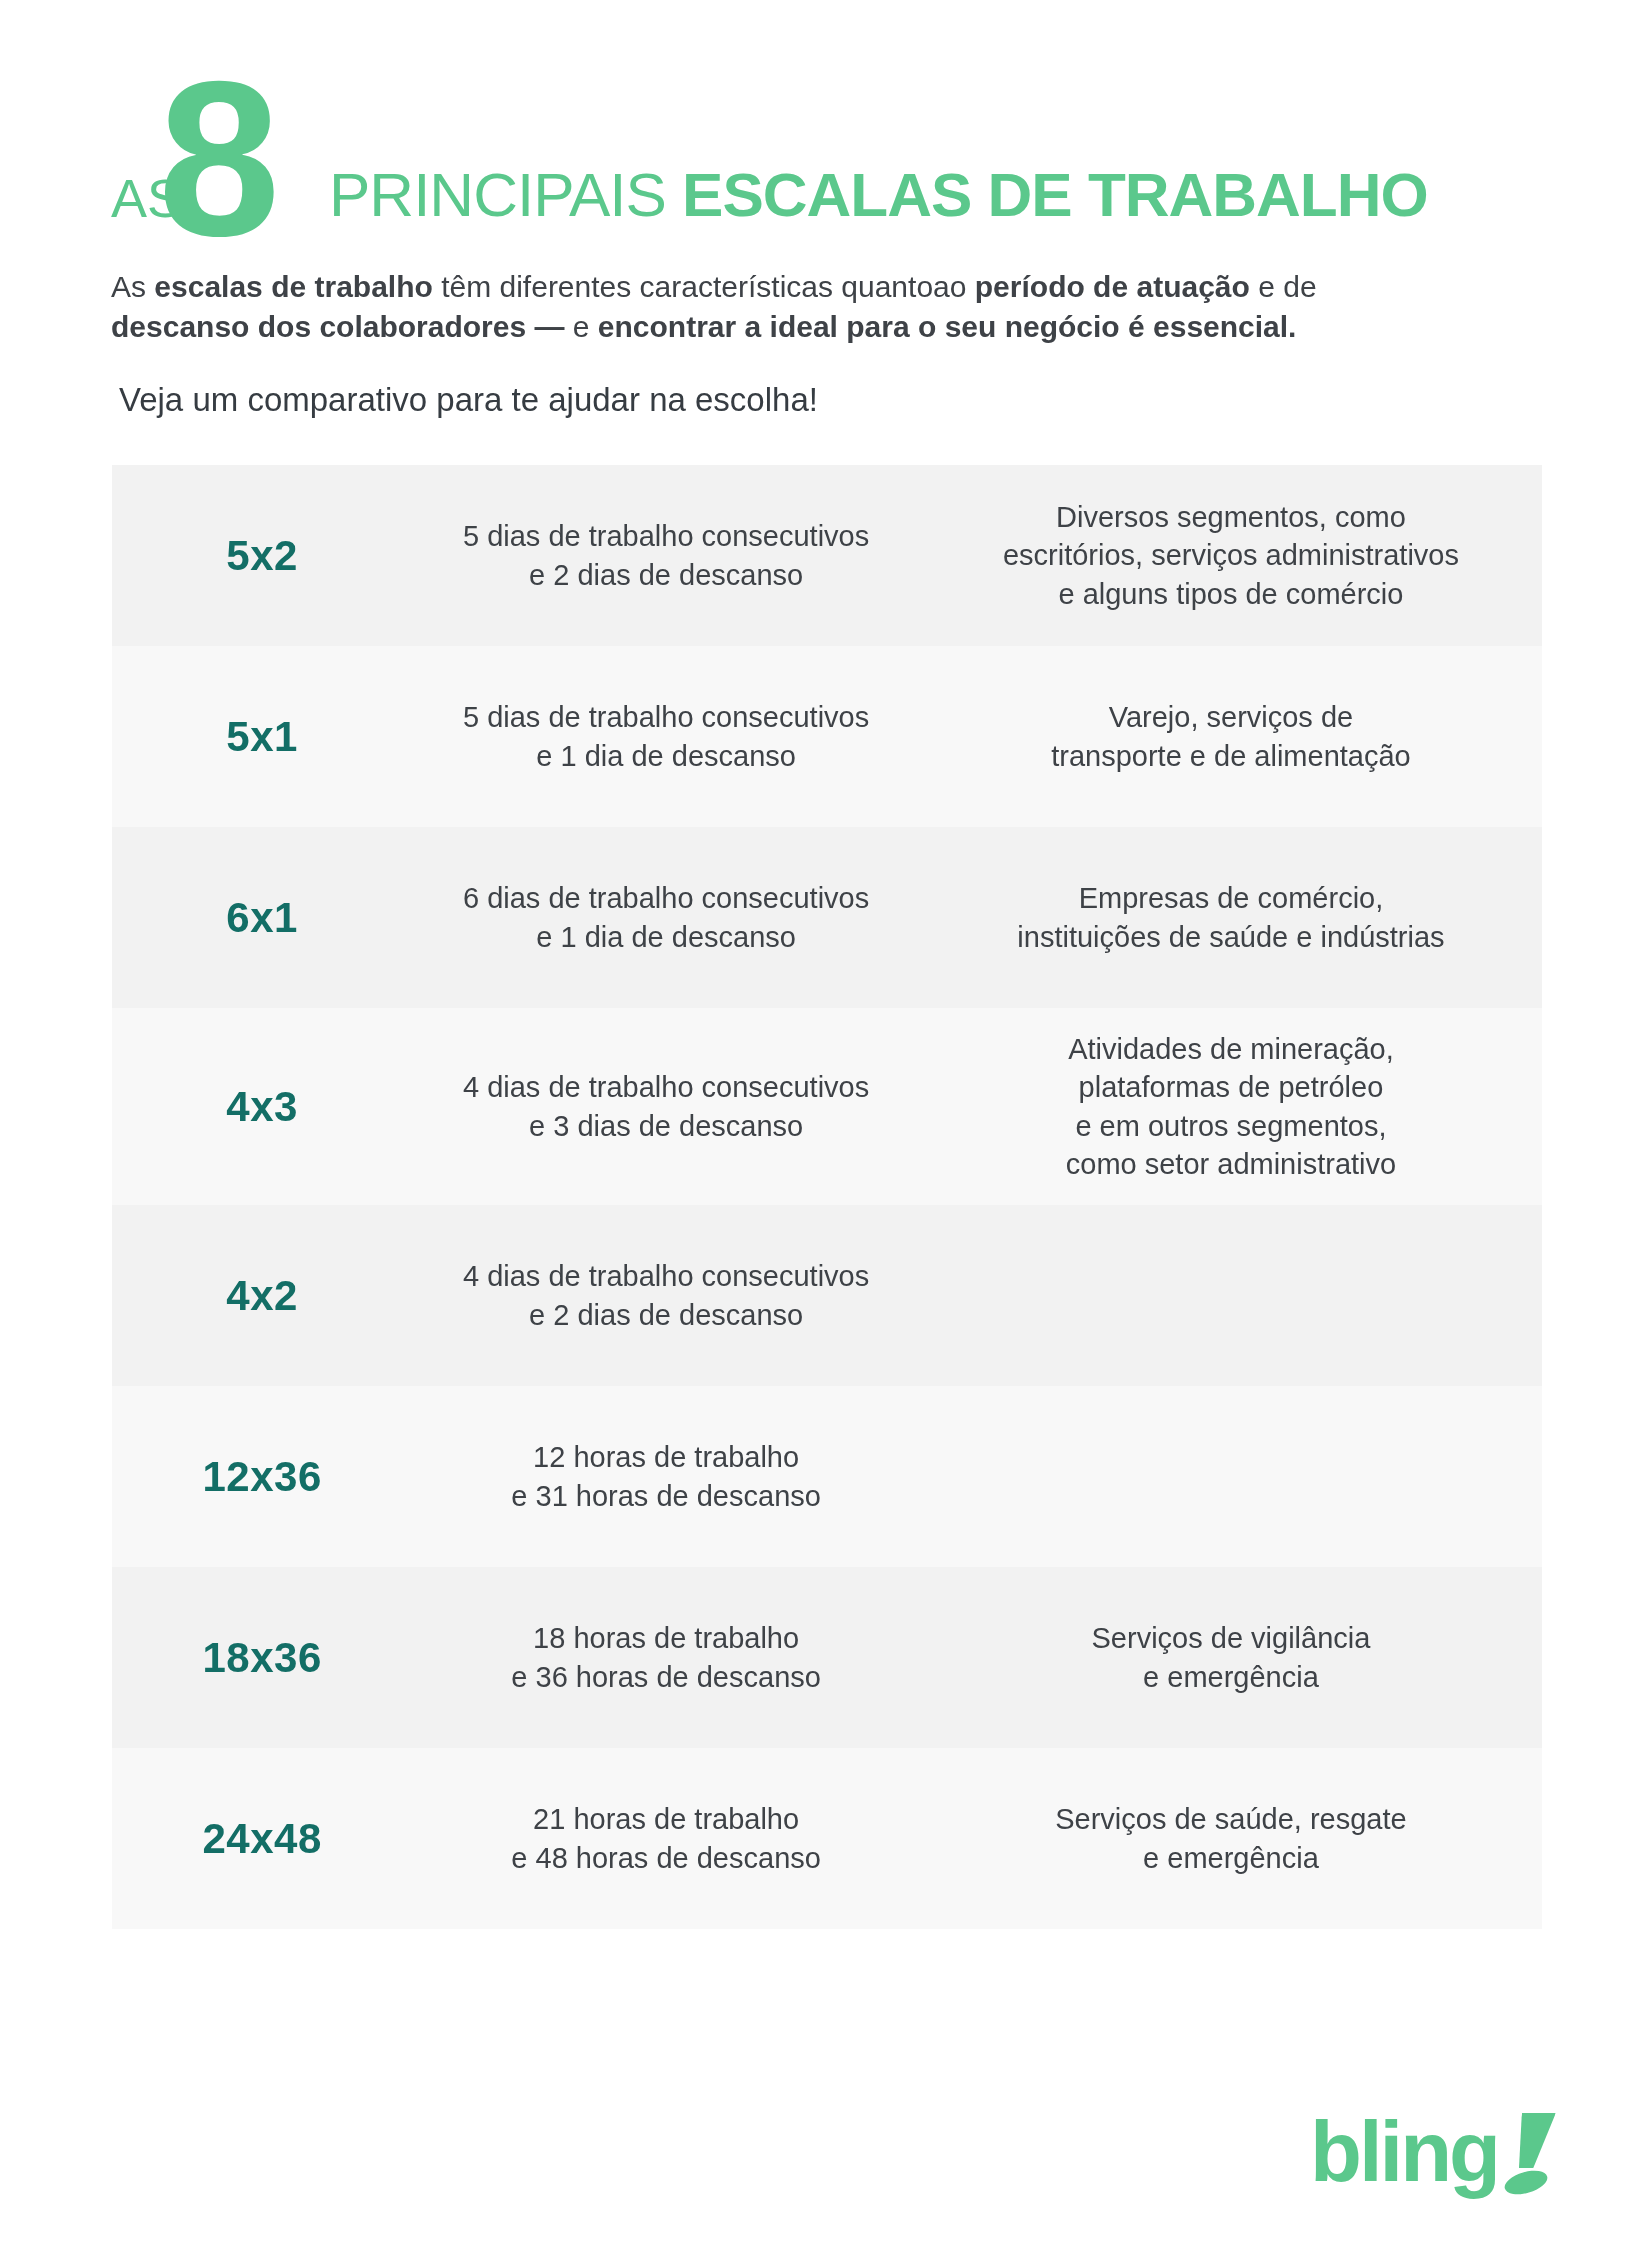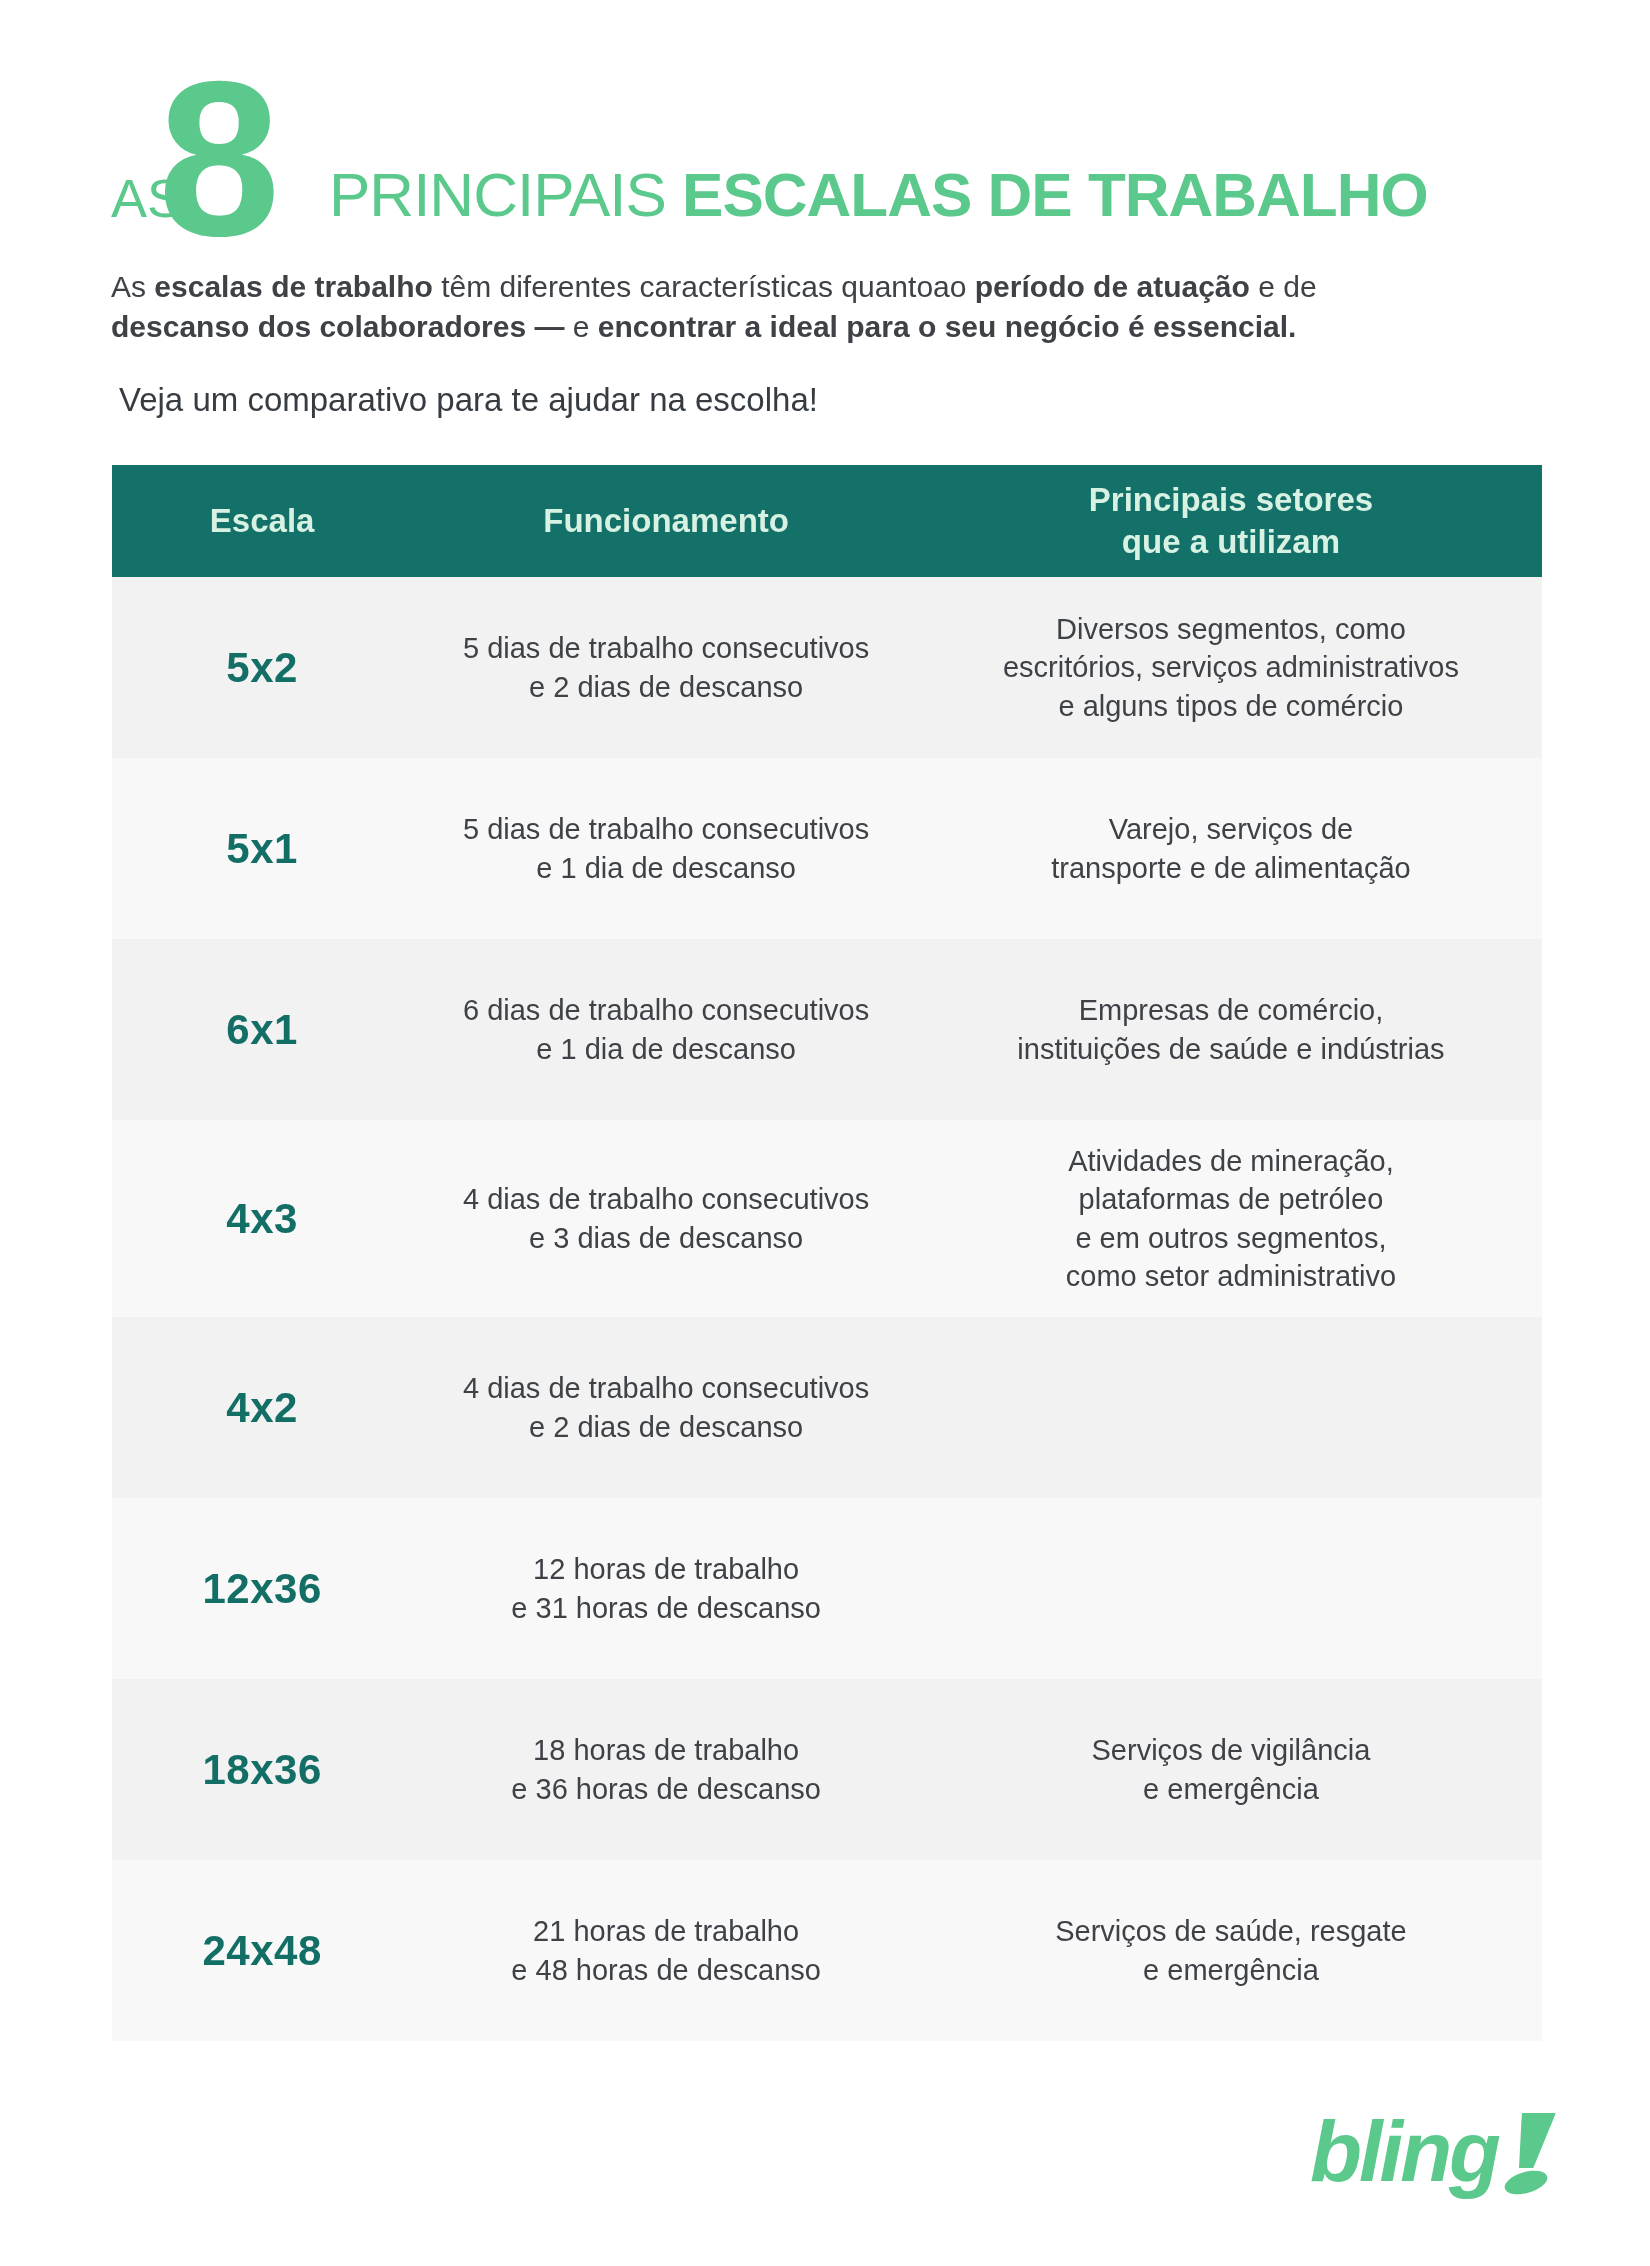--- a/index.html
+++ b/index.html
@@ -79,21 +79,21 @@
     font-size:29px;color:var(--body-text);line-height:1.32;
   }
 
   
   .logo{
     position:absolute;right:95px;top:2109px;height:99px;
     display:flex;align-items:flex-start;
   }
   .logo-text{
     font-size:85px;font-weight:700;color:var(--green);
-    letter-spacing:-3px;line-height:1;font-style:italic;
+    letter-spacing:-3px;line-height:1;
   }
   .logo-bang{
     position:relative;display:inline-block;width:51px;height:85px;margin-left:6px;
   }
   .bang-bar{
     position:absolute;left:12px;top:4px;width:34px;height:55px;
     background:var(--green);
     transform:skewX(-12deg);
     clip-path:polygon(0% 0%,100% 0%,68% 100%,26% 100%);
   }
@@ -113,26 +113,20 @@
     <span class="title-number">8</span>
     <span class="title-text"><span class="t-reg">PRINCIPAIS </span><span class="t-bold">ESCALAS DE TRABALHO</span></span>
   </div>
 
   <p class="intro"><span>As </span><span class="b">escalas de trabalho</span><span> têm diferentes características quantoao </span><span class="b">período de atuação</span><span> e de
 </span><span class="b">descanso dos colaboradores — </span><span>e </span><span class="b">encontrar a ideal para o seu negócio é essencial.</span></p>
 
   <p class="subtitle">Veja um comparativo para te ajudar na escolha!</p>
 
   <div class="sched-table">
-    <div class="thead">
-      <div class="hcell">Escala</div>
-      <div class="hcell">Funcionamento</div>
-      <div class="hcell">Principais setores
-que a utilizam</div>
-    </div>
     <div class="tbody">
     <div class="trow">
       <div class="cell c-escala">5x2</div>
       <div class="cell c-func">5 dias de trabalho consecutivos
 e 2 dias de descanso</div>
       <div class="cell c-setores">Diversos segmentos, como
 escritórios, serviços administrativos
 e alguns tipos de comércio</div>
     </div>
 

